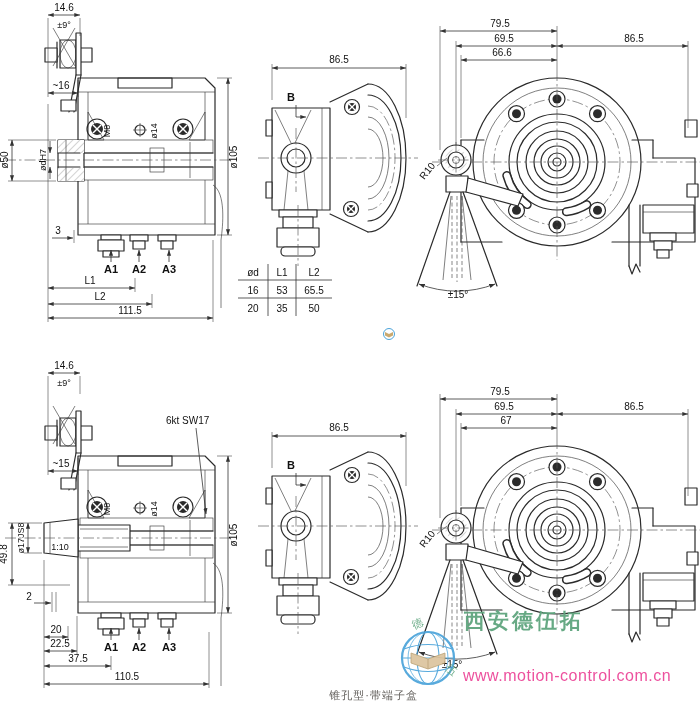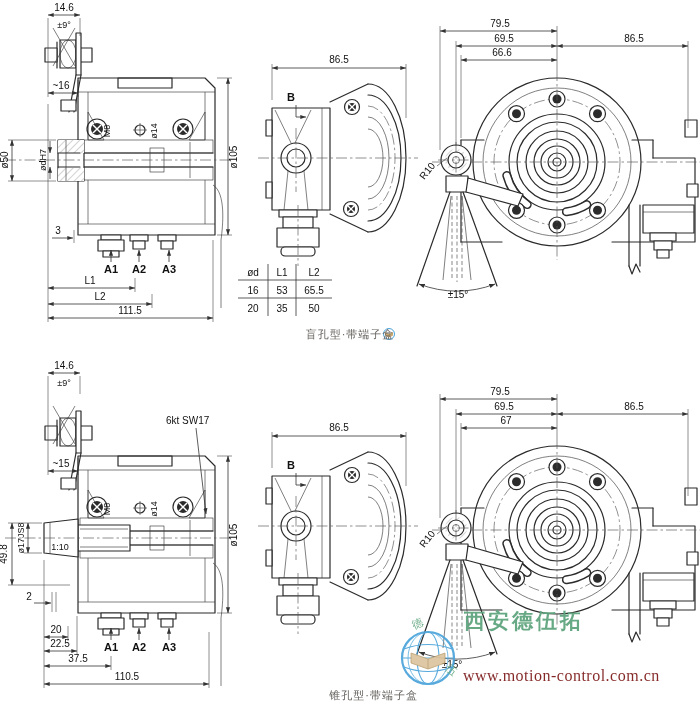--- a/index.html
+++ b/index.html
@@ -14,22 +14,22 @@
   .dim{fill:none;stroke:#333;stroke-width:0.8;}
   .ext{fill:none;stroke:#333;stroke-width:0.55;}
   .dtxt{font-size:10px;fill:#111;font-family:"Liberation Sans",sans-serif;}
   .dts {font-size:9px;fill:#111;font-family:"Liberation Sans",sans-serif;}
   .btxt{font-size:11px;font-weight:bold;fill:#111;font-family:"Liberation Sans",sans-serif;}
   .caption{position:absolute;font-size:11px;color:#63605c;letter-spacing:1px;}
   .wm-company{position:absolute;left:464px;top:607px;font-size:21px;font-weight:bold;
       color:#5fa57e;letter-spacing:3px;opacity:.95;}
   .wm-phone{position:absolute;left:462px;top:640px;font-size:22px;color:#4aa3da;
       letter-spacing:1px;opacity:.95;}
-  .wm-site{position:absolute;left:463px;top:667px;font-size:16px;color:#7f1d1d;
-      letter-spacing:0.5px;opacity:.95;font-family:Liberation Serif, serif;}
+  .wm-site{position:absolute;left:463px;top:667px;font-size:16px;color:#ec4899;
+      letter-spacing:0.5px;opacity:.95;}
 </style>
 </head>
 <body>
 
 <div class="stage">
 <svg width="700" height="708" viewBox="0 0 700 708">
   <defs>
     <pattern id="h1" width="5" height="5" patternUnits="userSpaceOnUse" patternTransform="rotate(45)">
       <rect width="5" height="5" fill="#fff"></rect>
       <line x1="0" y1="0" x2="0" y2="5" stroke="#909090" stroke-width="0.8"></line>
@@ -404,18 +404,17 @@
     <line x1="402" y1="658" x2="454" y2="658" stroke="#4aa3da" stroke-width="1.1"></line>
     <path d="M404,649 Q428,640 452,649" stroke="#4aa3da" stroke-width="1.1" fill="none"></path>
     <path d="M404,667 Q428,676 452,667" stroke="#4aa3da" stroke-width="1.1" fill="none"></path>
     <path d="M411,653 L428,659 L445,653 L445,663 L428,669 L411,663 Z" fill="#dcc49e" stroke="#b59a6a" stroke-width="0.8"></path>
     <line x1="428" y1="659" x2="428" y2="669" stroke="#b59a6a" stroke-width="0.8"></line>
     <text x="419" y="627" transform="rotate(-25 419 627)" font-size="11" fill="#5fa57e" text-anchor="middle">德</text>
     <text x="449" y="673" transform="rotate(38 449 673)" font-size="11" fill="#5fa57e" text-anchor="middle">伍</text>
   </g>
 </svg>
 
-<div class="caption" style="left:270px;top:327px;width:160px;text-align:center;">盲孔型·带端子盒</div>
 <div class="caption" style="left:258px;top:688px;width:160px;text-align:right;">锥孔型·带端子盒</div>
 
 <div class="wm-company">西安德伍拓</div>
 <div class="wm-site">www.motion-control.com.cn</div>
 </div>
 
 </body></html>

